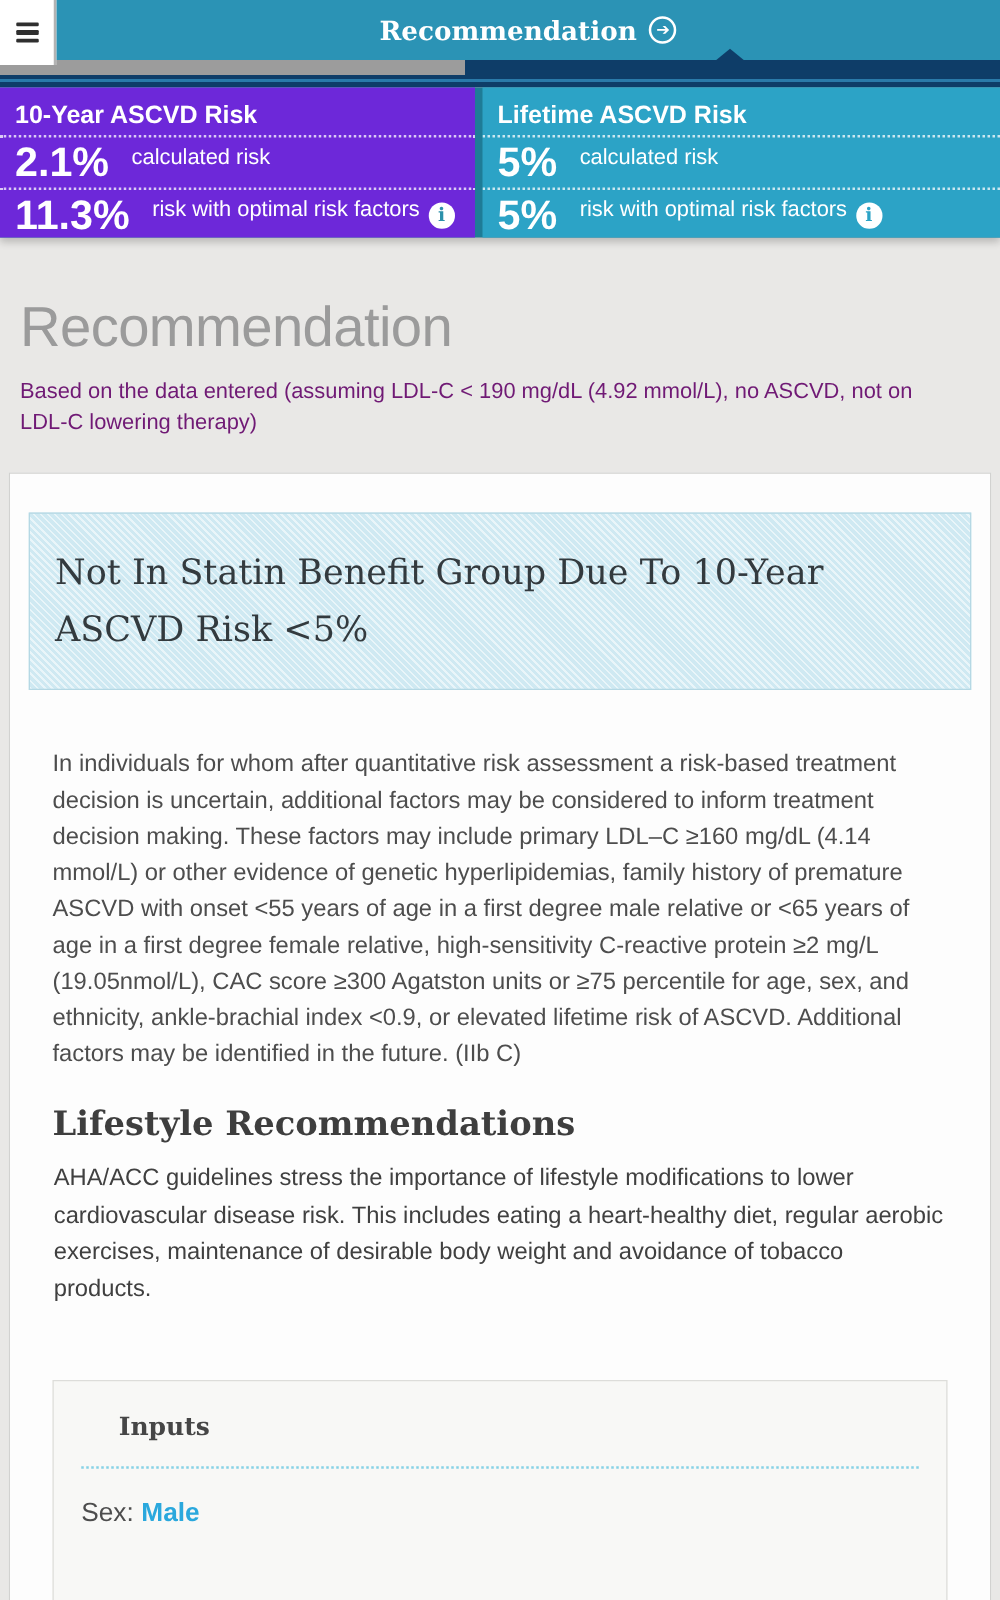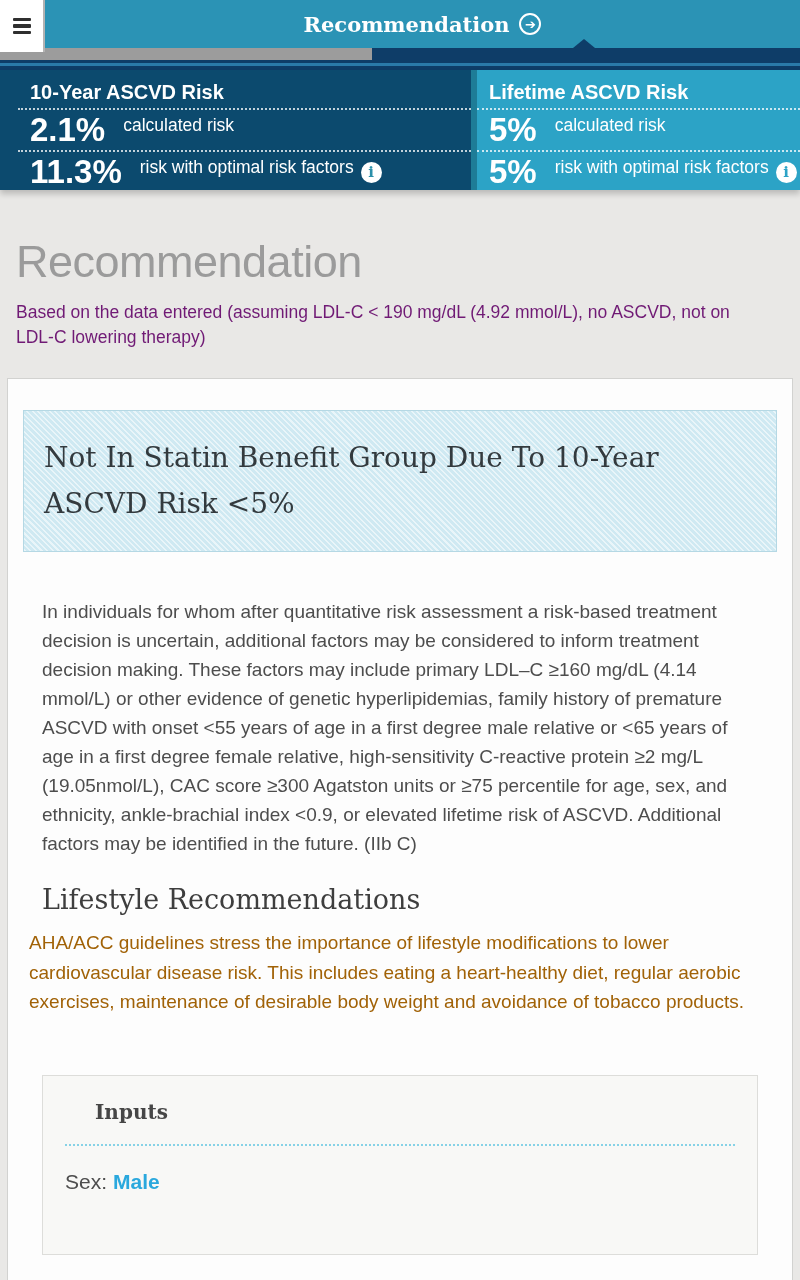--- a/index.html
+++ b/index.html
@@ -28,21 +28,21 @@
   .subbar-right { flex:1; height:22px;
       background:linear-gradient(#0e3d68 0 15px, #2a7aa9 15px 18px, #0e3d68 18px); }
   .tab-pointer { position:absolute; left:573px; top:-9px; width:0; height:0;
       border-left:11px solid transparent; border-right:11px solid transparent;
       border-bottom:9px solid #0e3d68; z-index:4; }
 
   
   .panels { display:flex; gap:6px; background:#1e7c97; height:120px;
             position:relative; box-shadow:0 4px 6px rgba(0,0,0,0.20); color:#fff; }
   .panel { height:120px; overflow:hidden; }
-  .panel-ten { width:471px; background:#0c4a6e;padding-left:18px; }
+  .panel-ten { width:380px; background:#6d28d9; }
   .panel-life { flex:1; background:#2ca3c6; }
   .panel-title { font-size:20px; font-weight:700; padding:11px 0 4px 12px;
                  border-bottom:2px dotted rgba(255,255,255,0.75); }
   .risk-row { display:flex; align-items:flex-start; padding:1px 0 2px 12px; }
   .risk-row.first { border-bottom:2px dotted rgba(255,255,255,0.75); }
   .risk-value { font-size:33px; font-weight:700; line-height:37px; margin-right:18px; }
   .risk-label { font-size:17.5px; margin-top:4px; }
   .info-icon { display:inline-block; width:21px; height:21px; border-radius:50%; background:#ffffff;
                text-align:center; font-family:"DejaVu Serif", serif; font-weight:700;
                font-size:15px; line-height:21px; vertical-align:-4px; margin-left:7px; cursor:pointer; }
@@ -57,23 +57,23 @@
   .card { margin:28px 7px 0; background:#fdfdfd; border:1px solid #d2d2d0;
           padding:31px 15px 40px; min-height:960px; }
 
   .statin-box { background:#cfe9f2;
       background-image:repeating-linear-gradient(45deg, rgba(255,255,255,0.55) 0 1.5px, transparent 1.5px 4px);
       border:1px solid #b5d8e4; padding:24px 20px; }
   .statin-text { font-family:"DejaVu Serif", serif; font-size:28px; line-height:46px;
                  color:#333a3e; max-width:625px; }
 
   .body-text { font-size:19px; line-height:29px; color:#4d4d4d; margin:45px 19px 0; }
-  .section-title { font-family:"DejaVu Serif", serif; font-weight:400; font-size:27px;
+  .section-title { font-family:"DejaVu Serif", serif; font-weight:700; font-size:27px;
                    color:#3e3e3e; margin:26px 19px 0; }
-  .lifestyle-text { font-size:19px; line-height:29.5px; color:#a16207; margin:13px 6px 0; }
+  .lifestyle-text { font-size:19px; line-height:29.5px; color:#404040; margin:13px 20px 0; }
 
   .inputs-box { margin:58px 19px 0; background:#f8f8f6; border:1px solid #ddddda;
                 padding:24px 22px 60px; }
   .inputs-title { font-family:"DejaVu Serif", serif; font-weight:700; font-size:20px; color:#464646;margin-left:30px; }
   .dotline { border-top:2px dotted #86d2e6; margin:20px 0 24px; }
   .sex-line { font-size:21px; color:#4d4d4d; }
   .sex-value { color:#2aa8dd; font-weight:700; margin-left:6px; }
 </style>
 </head>
 <body>

